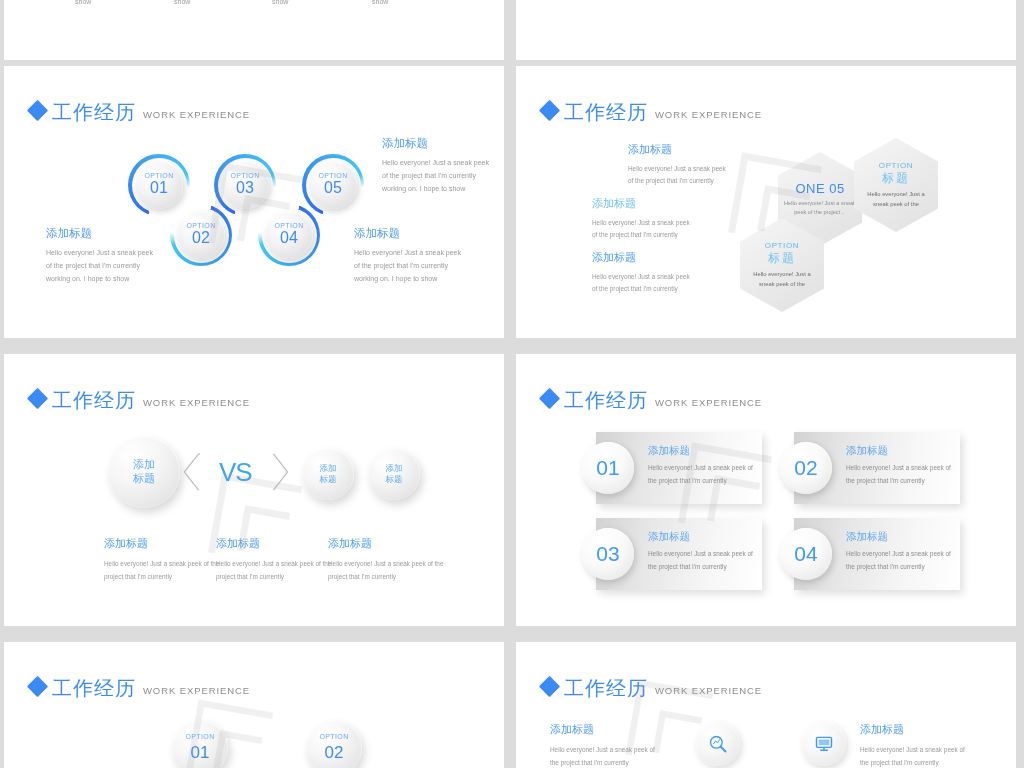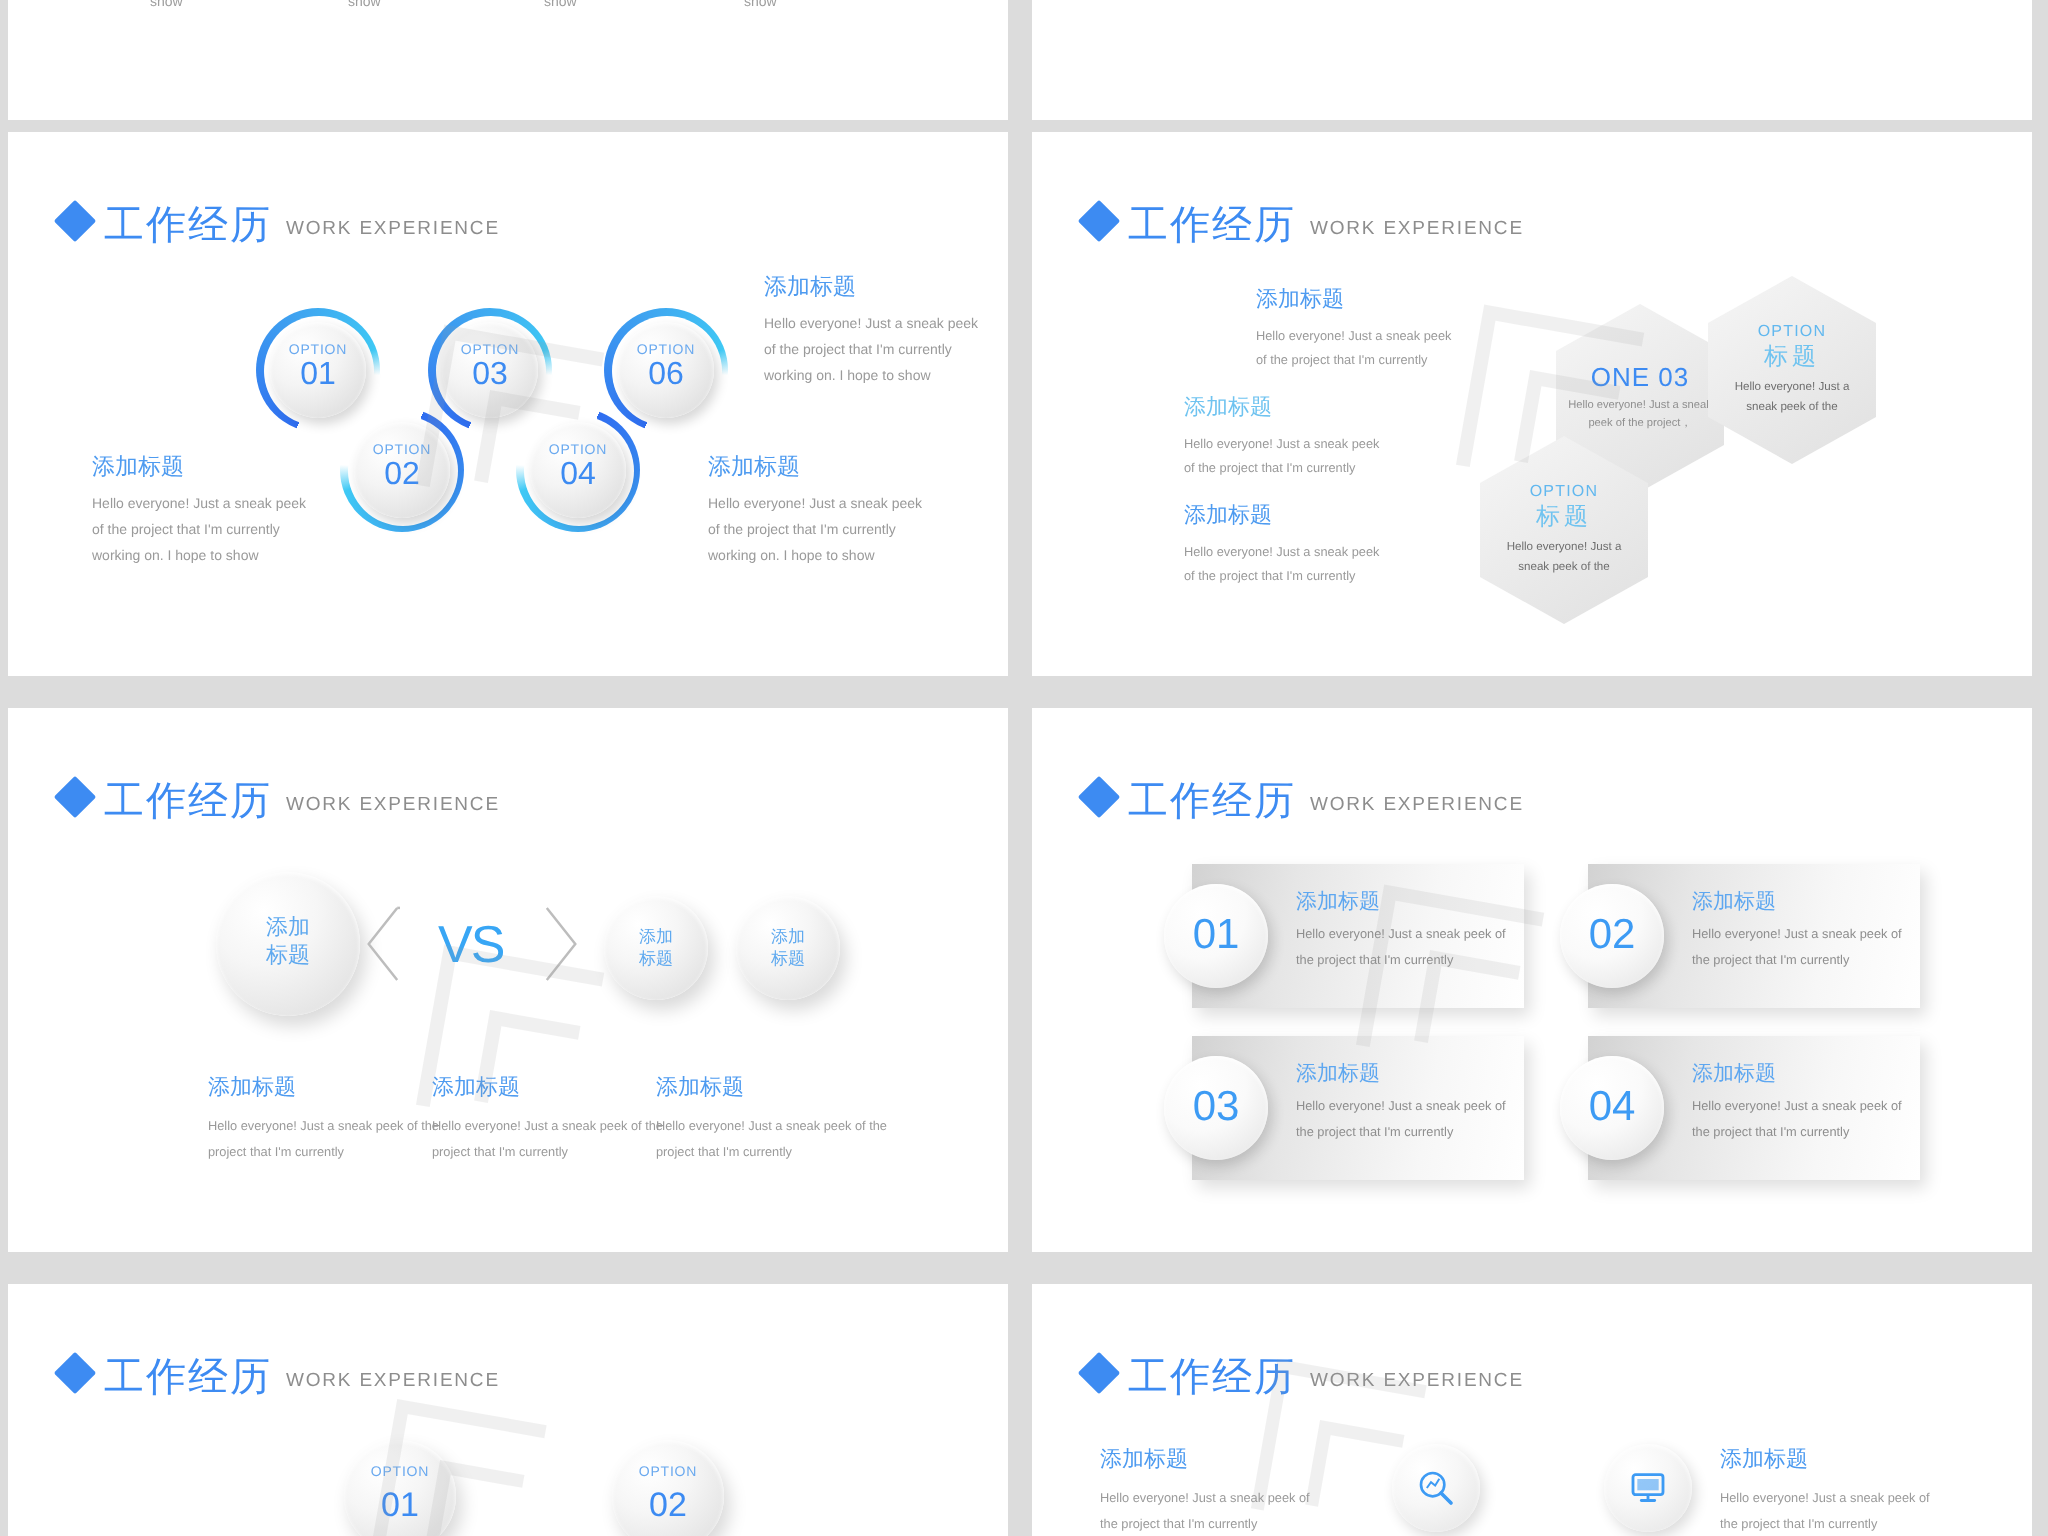--- a/index.html
+++ b/index.html
@@ -191,21 +191,21 @@
           <span class="num">04</span>
         </div>
       </div>
 
       <div class="ringwrap" style="left:298px; top:88px;">
         <div class="ring ring-a">
             <div class="ring-mask"></div>
           </div>
         <div class="knob">
           <span class="opt">OPTION</span>
-          <span class="num">06</span>
+          <span class="num">05</span>
         </div>
       </div>
 
       <div class="txtblk" style="left:42px; top:160px;">
         <div class="h t-title">添加标题</div>
         <div class="p t-body">Hello everyone! Just a sneak peek of the project that I'm currently working on. I hope to show</div>
       </div>
       <div class="txtblk" style="left:378px; top:70px;">
         <div class="h t-title">添加标题</div>
         <div class="p t-body">Hello everyone! Just a sneak peek of the project that I'm currently working on. I hope to show</div>
@@ -231,21 +231,21 @@
     <div class="txtblk" style="left:76px; top:130px; width:98px;">
       <div class="h t-title" style="font-size:11px;color:#6fc3f0;">添加标题</div>
       <div class="p t-body" style="font-size:6.4px;line-height:1.95;">Hello everyone! Just a sneak peek of the project that I'm currently</div>
     </div>
     <div class="txtblk" style="left:76px; top:184px; width:98px;">
       <div class="h t-title" style="font-size:11px;">添加标题</div>
       <div class="p t-body" style="font-size:6.4px;line-height:1.95;">Hello everyone! Just a sneak peek of the project that I'm currently</div>
     </div>
 
     <div class="hex" style="left:262px; top:86px;">
-      <span class="one">ONE 03</span>
+      <span class="one">ONE 05</span>
       <span class="d">Hello everyone! Just a sneak peek of the project，</span>
     </div>
     <div class="hex" style="left:338px; top:72px;">
       <span class="optlbl">OPTION</span>
       <span class="cn">标题</span>
       <span class="d dk">Hello everyone! Just a sneak peek of the</span>
     </div>
     <div class="hex" style="left:224px; top:152px;">
       <span class="optlbl">OPTION</span>
       <span class="cn">标题</span>

